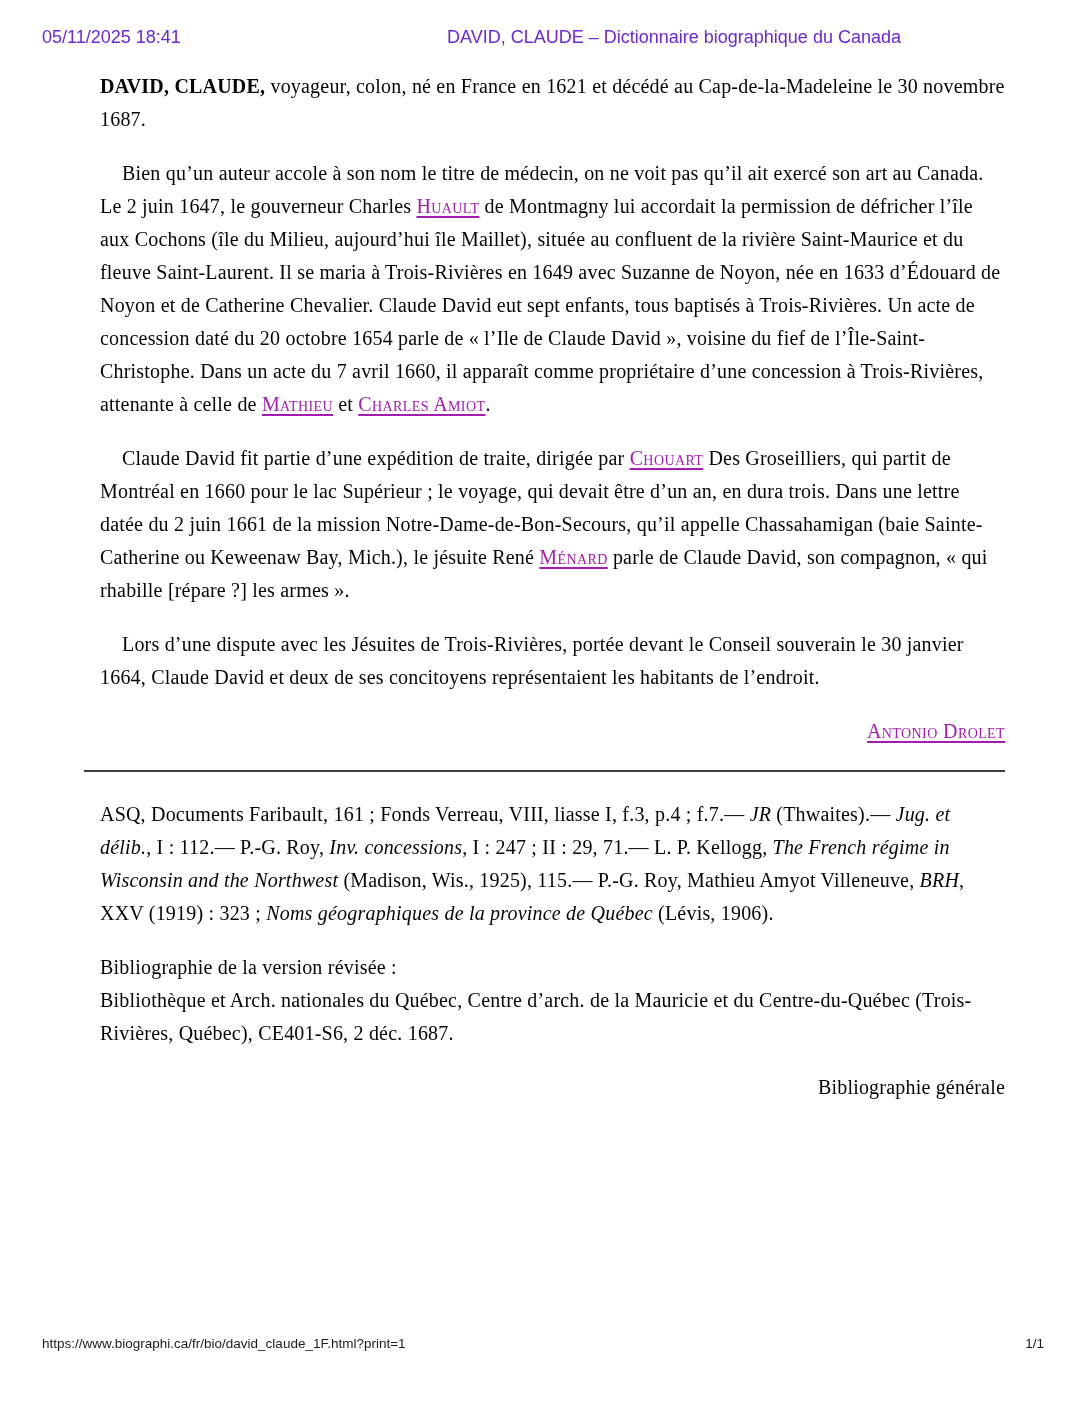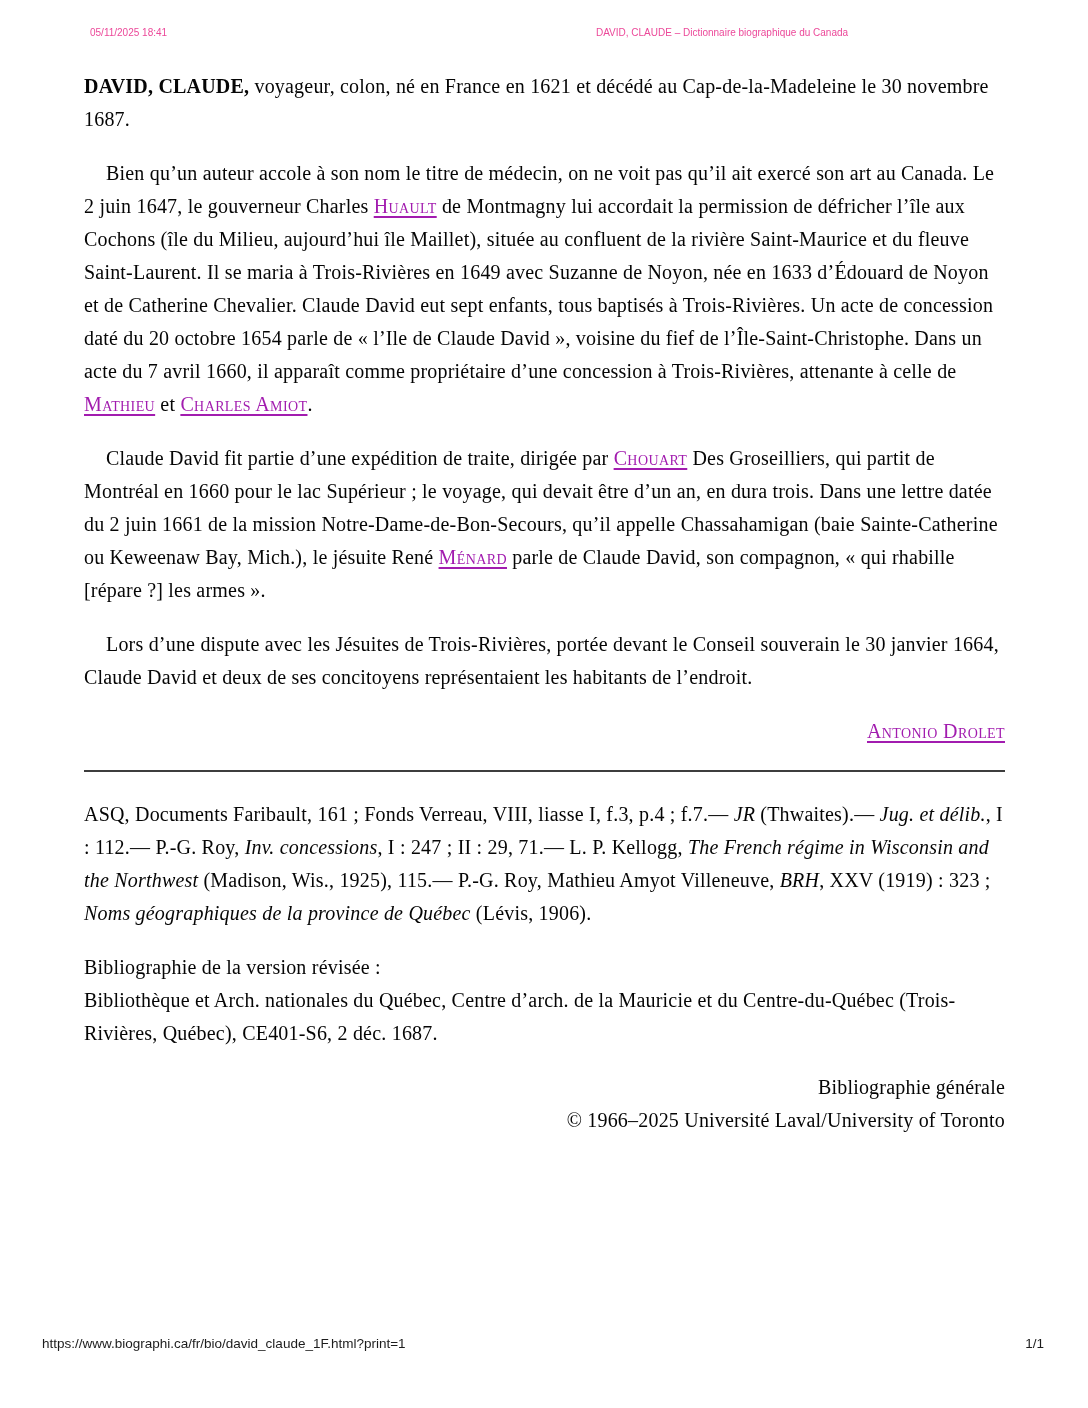--- a/index.html
+++ b/index.html
@@ -7,41 +7,40 @@
     width: 1088px; height: 1408px;
     background: #ffffff;
     position: relative;
     overflow: hidden;
   }
   .print-header {
     position: absolute;
     top: 27px; left: 42px; right: 42px;
     height: 18px;
     font-family: "Liberation Sans", sans-serif;
-    font-size: 10px;
-    color: #ec4899;
-    margin-left: 48px;
+    font-size: 18px;
+    color: #6d28d9;
   }
   .header-date { position: absolute; left: 0; top: 0; }
   .header-title {
     position: absolute; left: 632px; top: 0;
     transform: translateX(-50%);
     white-space: nowrap;
   }
   .content {
     position: absolute;
     left: 84px; top: 70px; width: 921px;
     font-family: "Liberation Serif", "DejaVu Serif", serif;
     font-size: 20px;
     line-height: 33px;
     color: #050505;
     text-align: left;
     letter-spacing: 0.01em;
   }
-  .para { margin: 0 0 21px 0; }
+  .para { margin: 0 0 21px 16px; }
   .para.indent { text-indent: 22px; }
   .seg-plain { font-style: normal; }
   .seg-bold { font-weight: bold; }
   .seg-italic { font-style: italic; }
   .seg-link {
     font-variant: small-caps;
     text-decoration: underline;
     text-decoration-thickness: 1.5px;
     text-underline-offset: 3px;
     letter-spacing: 0.4px;
@@ -88,20 +87,19 @@
 
   <p class="para"><span class="seg-plain">ASQ, Documents Faribault, 161 ; Fonds Verreau, VIII, liasse I, f.3, p.4 ; f.7.— </span><span class="seg-italic">JR</span><span class="seg-plain"> (Thwaites).— </span><span class="seg-italic">Jug. et délib.</span><span class="seg-plain">, I : 112.— P.-G. Roy, </span><span class="seg-italic">Inv. concessions</span><span class="seg-plain">, I : 247 ; II : 29, 71.— L. P. Kellogg, </span><span class="seg-italic">The French régime in Wisconsin and the Northwest</span><span class="seg-plain"> (Madison, Wis., 1925), 115.— P.-G. Roy, Mathieu Amyot Villeneuve, </span><span class="seg-italic">BRH</span><span class="seg-plain">, XXV (1919) : 323 ; </span><span class="seg-italic">Noms géographiques de la province de Québec</span><span class="seg-plain"> (Lévis, 1906).</span></p>
 
   <div class="para">
     <div>Bibliographie de la version révisée :</div>
     <div>Bibliothèque et Arch. nationales du Québec, Centre d’arch. de la Mauricie et du Centre-du-Québec (Trois-Rivières, Québec), CE401-S6, 2 déc. 1687.</div>
   </div>
 
   <div class="right-block">
     <div><span>Bibliographie générale</span></div>
-    <div>© 1966–2025 Université Laval/University of Toronto</div>
   </div>
 </div>
 
 <div class="print-footer">
   <span>https://www.biographi.ca/fr/bio/david_claude_1F.html?print=1</span>
   <span>1/1</span>
 </div>
 
 </body></html>

